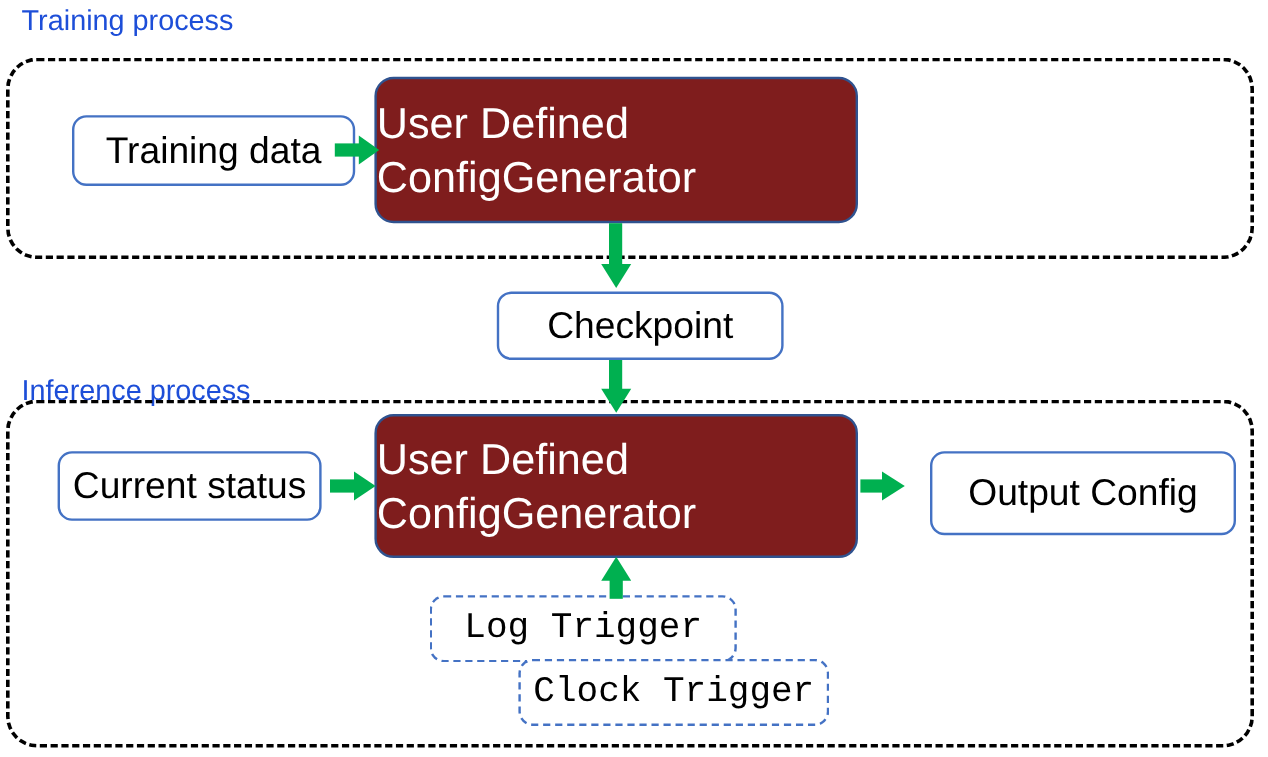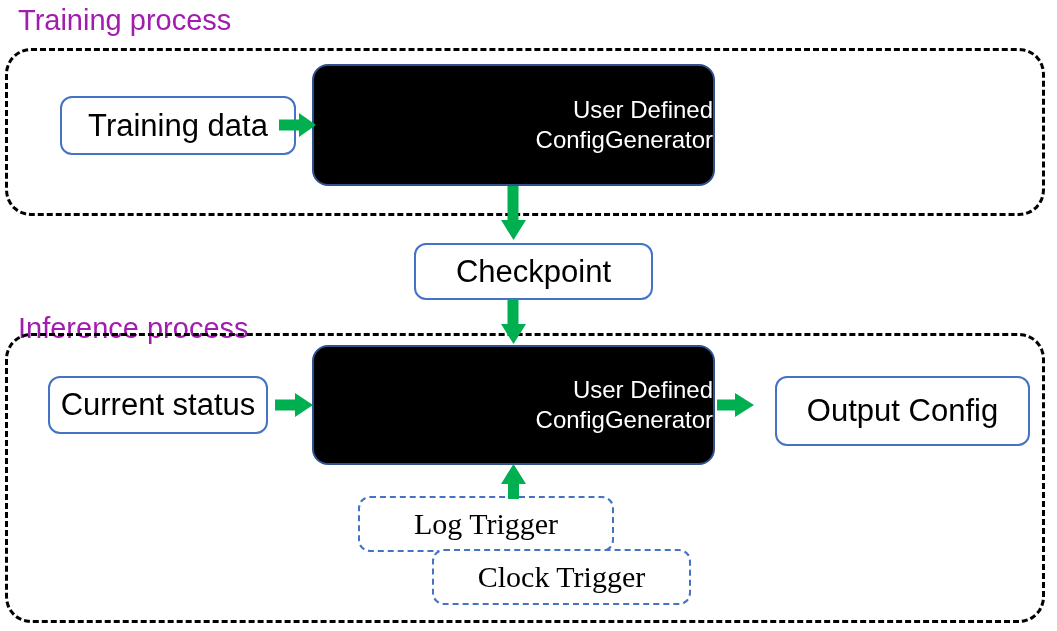--- a/index.html
+++ b/index.html
@@ -15,23 +15,23 @@
     position: relative;
     width: 1057px;
     height: 631px;
     background: #ffffff;
     overflow: hidden;
   }
 
   
   .section-caption {
     position: absolute;
-    font-size: 29px;
+    font-size: 24px;
     line-height: 1;
-    color: #a21caf;
+    color: #1d4ed8;
     white-space: nowrap;
     font-family: "Liberation Sans", sans-serif;
   }
 
   
   .process-container {
     position: absolute;
     border: 3px dashed #000000;
     border-radius: 26px;
     background: transparent;
@@ -55,27 +55,27 @@
     font-family: "Liberation Sans", sans-serif;
     margin-left: 20px;
   }
 
   
   .node-primary {
     position: absolute;
     box-sizing: border-box;
     display: flex;
     flex-direction: column;
-    align-items: flex-end;
+    align-items: flex-start;
     justify-content: center;
-    background: #000000;
+    background: #7f1d1d;
     border: 2px solid #2F528F;
     border-radius: 16px;
     color: #ffffff;
-    font-size: 24px;
+    font-size: 36px;
     line-height: 1.25;
     white-space: nowrap;
     font-family: "Liberation Sans", sans-serif;
   }
   .node-primary .line {
     display: block;
   }
 
   
   .node-trigger {
@@ -84,21 +84,21 @@
     display: flex;
     align-items: center;
     justify-content: center;
     background: #ffffff;
     border: 2px dashed #4472C4;
     border-radius: 12px;
     color: #000000;
     font-size: 30px;
     line-height: 1.15;
     white-space: nowrap;
-    font-family: Liberation Serif, serif;
+    font-family: Liberation Mono, monospace;
   }
 
   
   .arrow-layer {
     position: absolute;
     left: 0;
     top: 0;
     width: 1057px;
     height: 631px;
     pointer-events: none;

